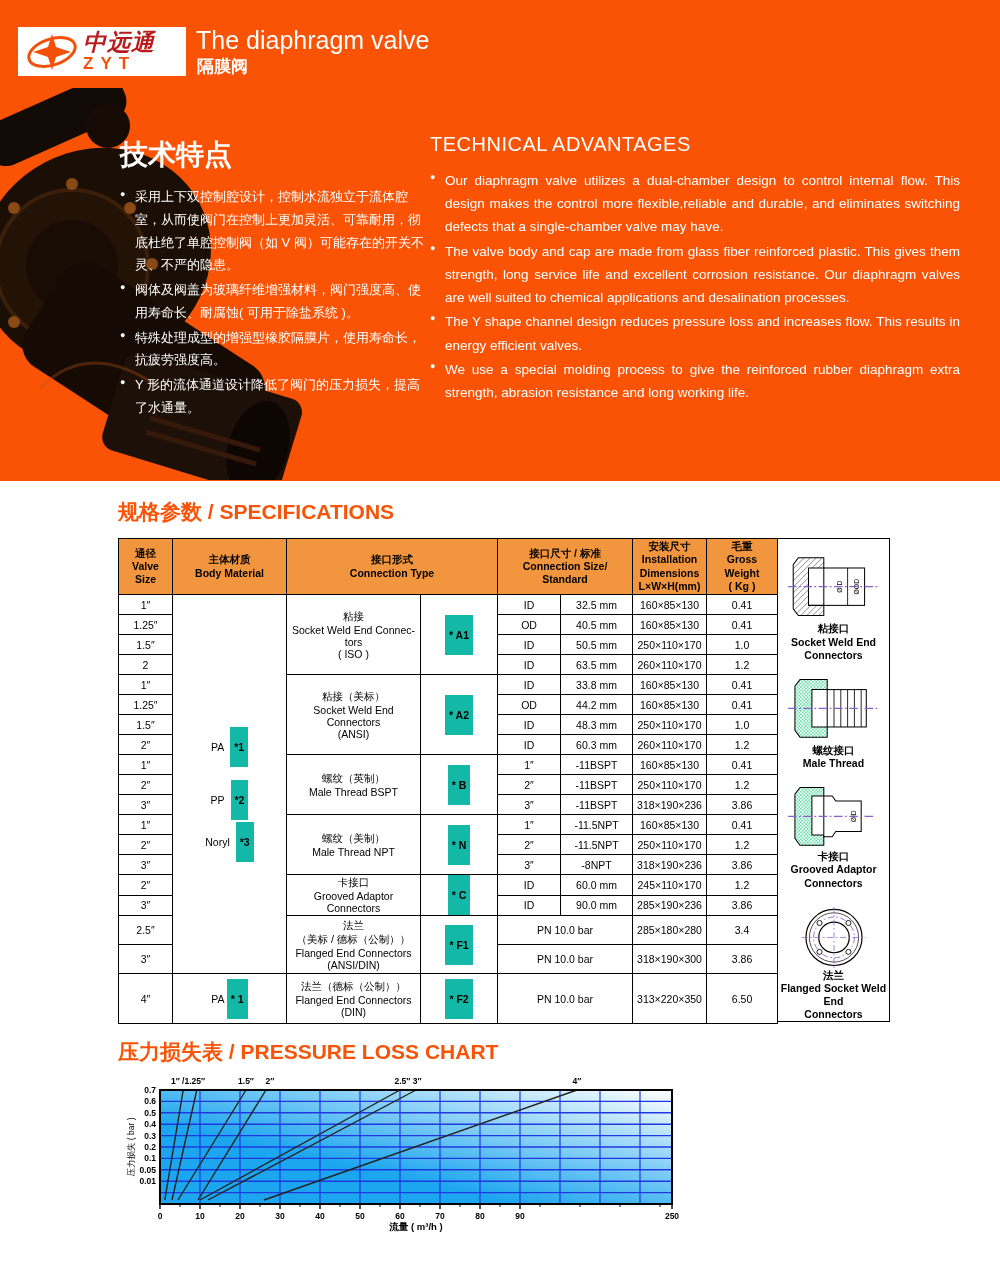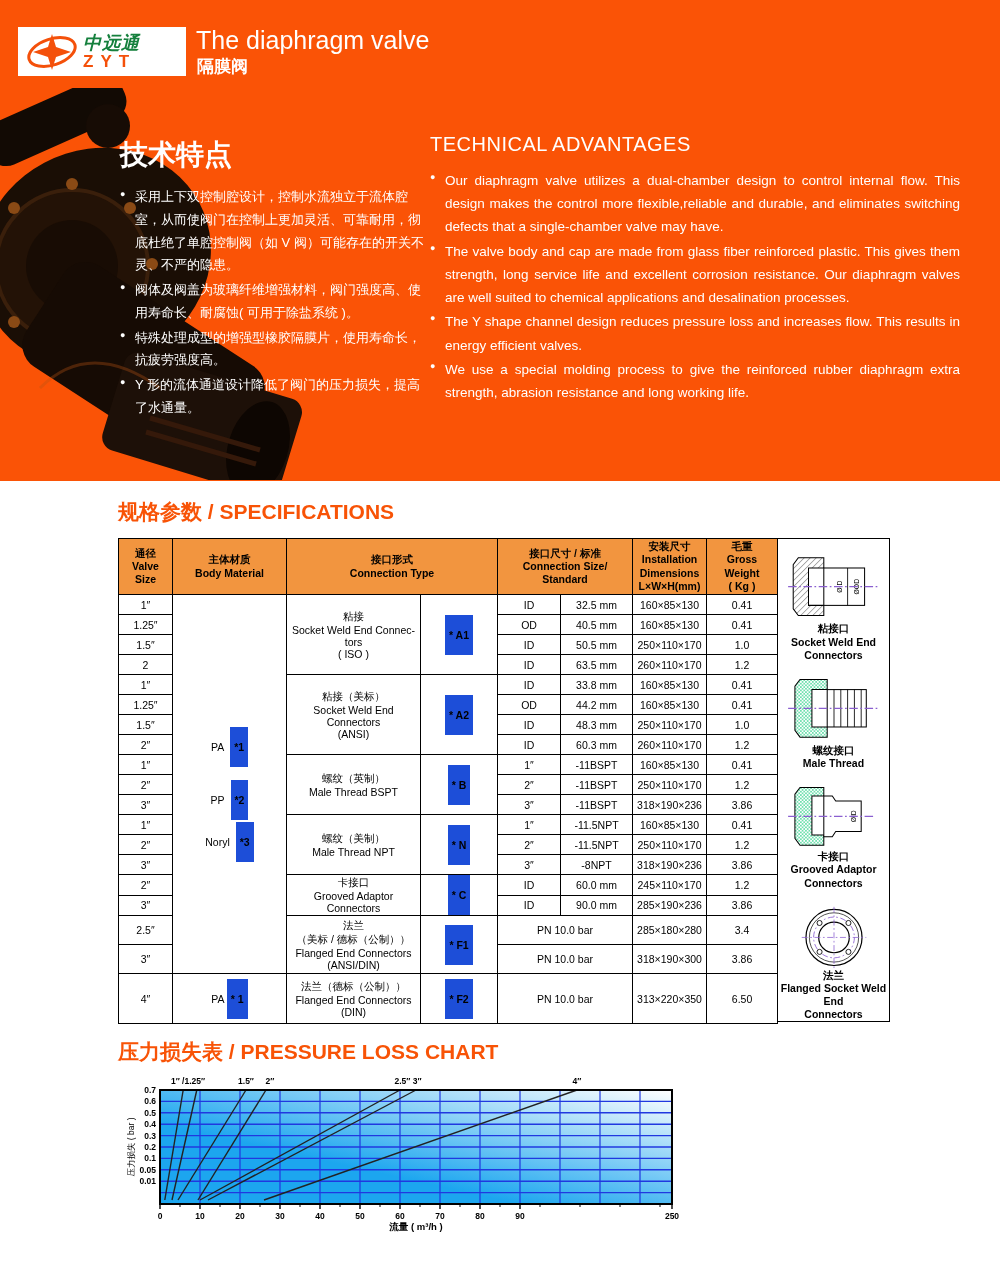--- a/index.html
+++ b/index.html
@@ -4,21 +4,21 @@
 <style>
   * { margin:0; padding:0; box-sizing:border-box; }
   html,body { width:1000px; height:1277px; background:#fff; font-family:"Liberation Sans", sans-serif; overflow:hidden; position:relative; }
   .page { position:absolute; inset:0; width:1000px; height:1277px; background:#fff; }
 
   
   .hero { position:absolute; left:0; top:0; width:1000px; height:481px; background:#FA5306; overflow:hidden; }
   .logo-box { position:absolute; left:18px; top:27px; width:168px; height:49px; background:#fff; display:flex; align-items:center; padding:3px 8px; gap:5px; }
   .logo-mark { width:52px; height:40px; flex:0 0 auto; }
   .logo-txt { display:flex; flex-direction:column; line-height:1; }
-  .logo-cn { color:#15803d; font-weight:bold; font-size:18px; letter-spacing:1px; font-style:italic; }
+  .logo-cn { color:#b91c1c; font-weight:bold; font-size:23px; letter-spacing:1px; font-style:italic; }
   .logo-en { color:#F4500A; font-weight:bold; font-size:17px; letter-spacing:7px; margin-top:1px; }
   .hero-title { position:absolute; left:196px; top:26px; color:#fff; font-size:25px; font-weight:normal; }
   .hero-subtitle { position:absolute; left:197px; top:55px; color:#fff; font-size:17px; font-weight:bold; }
 
   .valve-photo { position:absolute; left:0; top:88px; width:310px; height:392px; }
 
   .features { position:absolute; left:120px; top:136px; width:308px; color:#fff; }
   .features h2 { font-size:28px; font-weight:bold; margin-bottom:12px; }
   .features ul { list-style:none; }
   .features li { font-size:13px; line-height:1.75; padding-left:15px; position:relative; margin-bottom:2px; }
@@ -35,21 +35,21 @@
   #specs-heading { left:118px; top:498px; }
   #chart-heading { left:118px; top:1038px; }
 
   
   .specs-table { position:absolute; left:118px; top:538px; border-collapse:collapse; table-layout:fixed; width:659px; }
   .specs-table th, .specs-table td { border:1px solid #000; font-size:10.5px; text-align:center; vertical-align:middle; color:#000; padding:0 2px; white-space:pre-line; overflow:hidden; }
   .specs-table thead th { background:#F2953F; font-weight:bold; height:56px; line-height:1.25; }
   .row-n  { height:20px; }
   .row-f1 { height:29px; }
   .row-f2 { height:50px; }
-  .codebox { display:inline-block; background:#1d4ed8; color:#000; font-size:10.5px; padding:14px 4px; font-weight:bold; }
+  .codebox { display:inline-block; background:#14b8a6; color:#000; font-size:10.5px; padding:14px 4px; font-weight:bold; }
   .bodycell { position:relative; }
   .bm { position:absolute; left:0; width:100%; display:flex; justify-content:center; align-items:center; gap:6px; }
   .bm0 { top:35%; } .bm1 { top:49%; } .bm2 { top:60%; }
 
   
   .diagram-panel { position:absolute; left:777px; top:538px; width:113px; height:484px; border:1px solid #000; background:#fff; display:flex; flex-direction:column; align-items:center; }
   .fig-caption { font-size:10.5px; font-weight:bold; text-align:center; line-height:1.25; white-space:pre-line; color:#000; }
 
   
   .chart-wrap { position:absolute; left:125px; top:1072px; width:575px; height:165px; }

